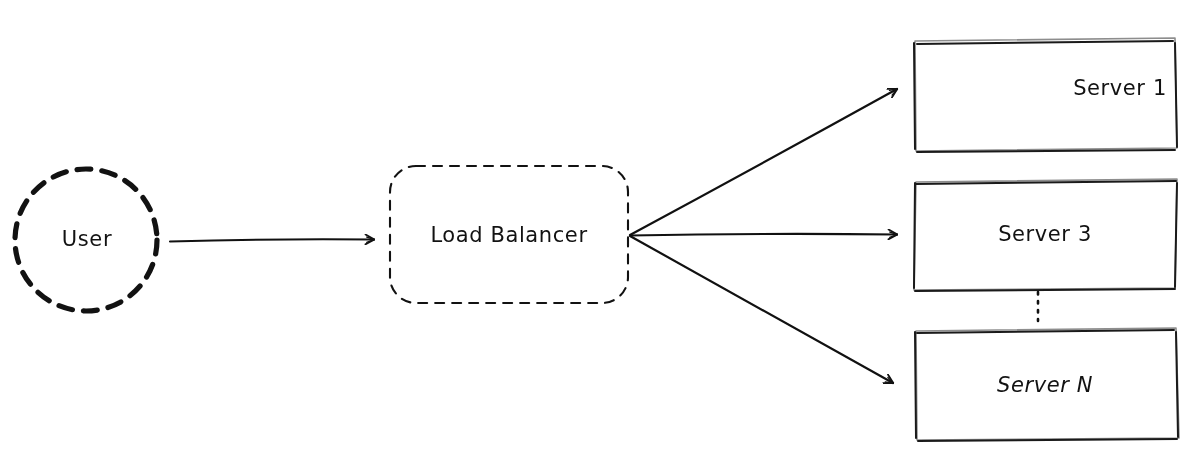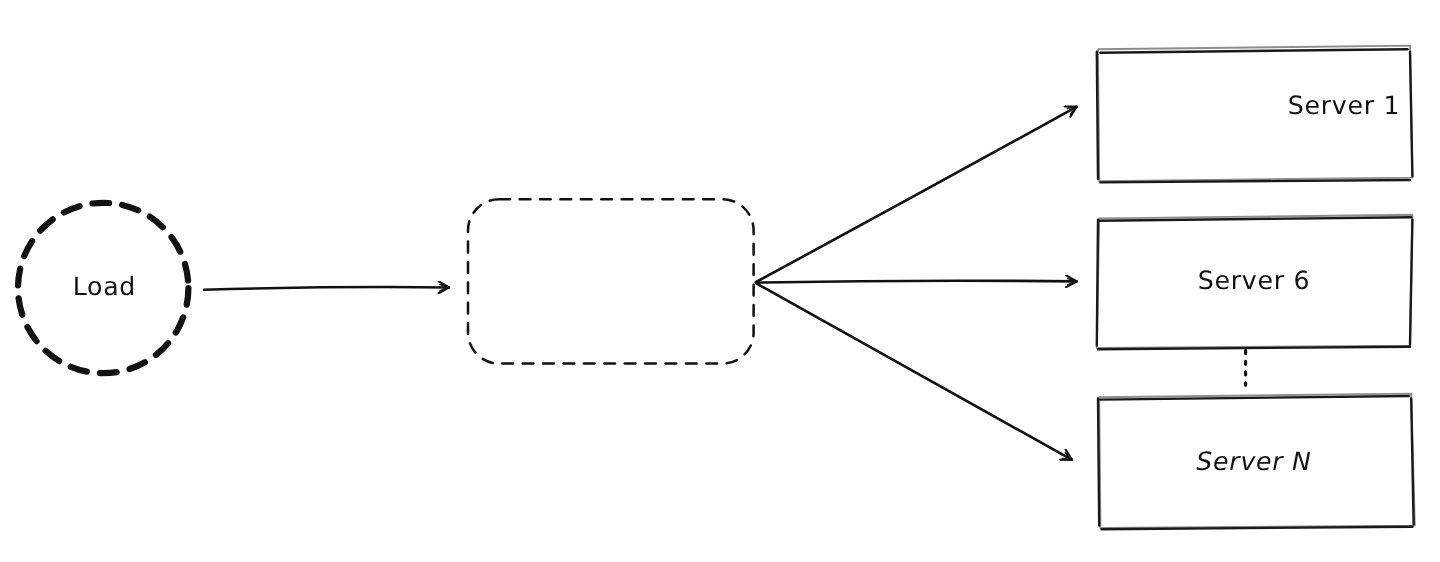--- a/index.html
+++ b/index.html
@@ -109,22 +109,23 @@
 
     <g>
       <path d="M 630 235.5 Q 764 233 897 234.5" fill="none" stroke="#111111" stroke-width="2.2" stroke-linecap="round" marker-end="url(#arrow-open)"></path>
     </g>
 
     <g>
       <path d="M 630 236 Q 762 310 893 383" fill="none" stroke="#111111" stroke-width="2.2" stroke-linecap="round" marker-end="url(#arrow-open)"></path>
     </g>
   </svg>
 
-  <div class="node-label label-user">Load</div>
+  <div class="node-label label-user">User</div>
 
+  <div class="node-label label-lb">Load Balancer</div>
 
   <div class="node-label label-s1">Server 1</div>
 
-  <div class="node-label label-s2">Server 6</div>
+  <div class="node-label label-s2">Server 3</div>
 
   <div class="node-label label-sn">Server N</div>
 
 </div>
 
 </body></html>

